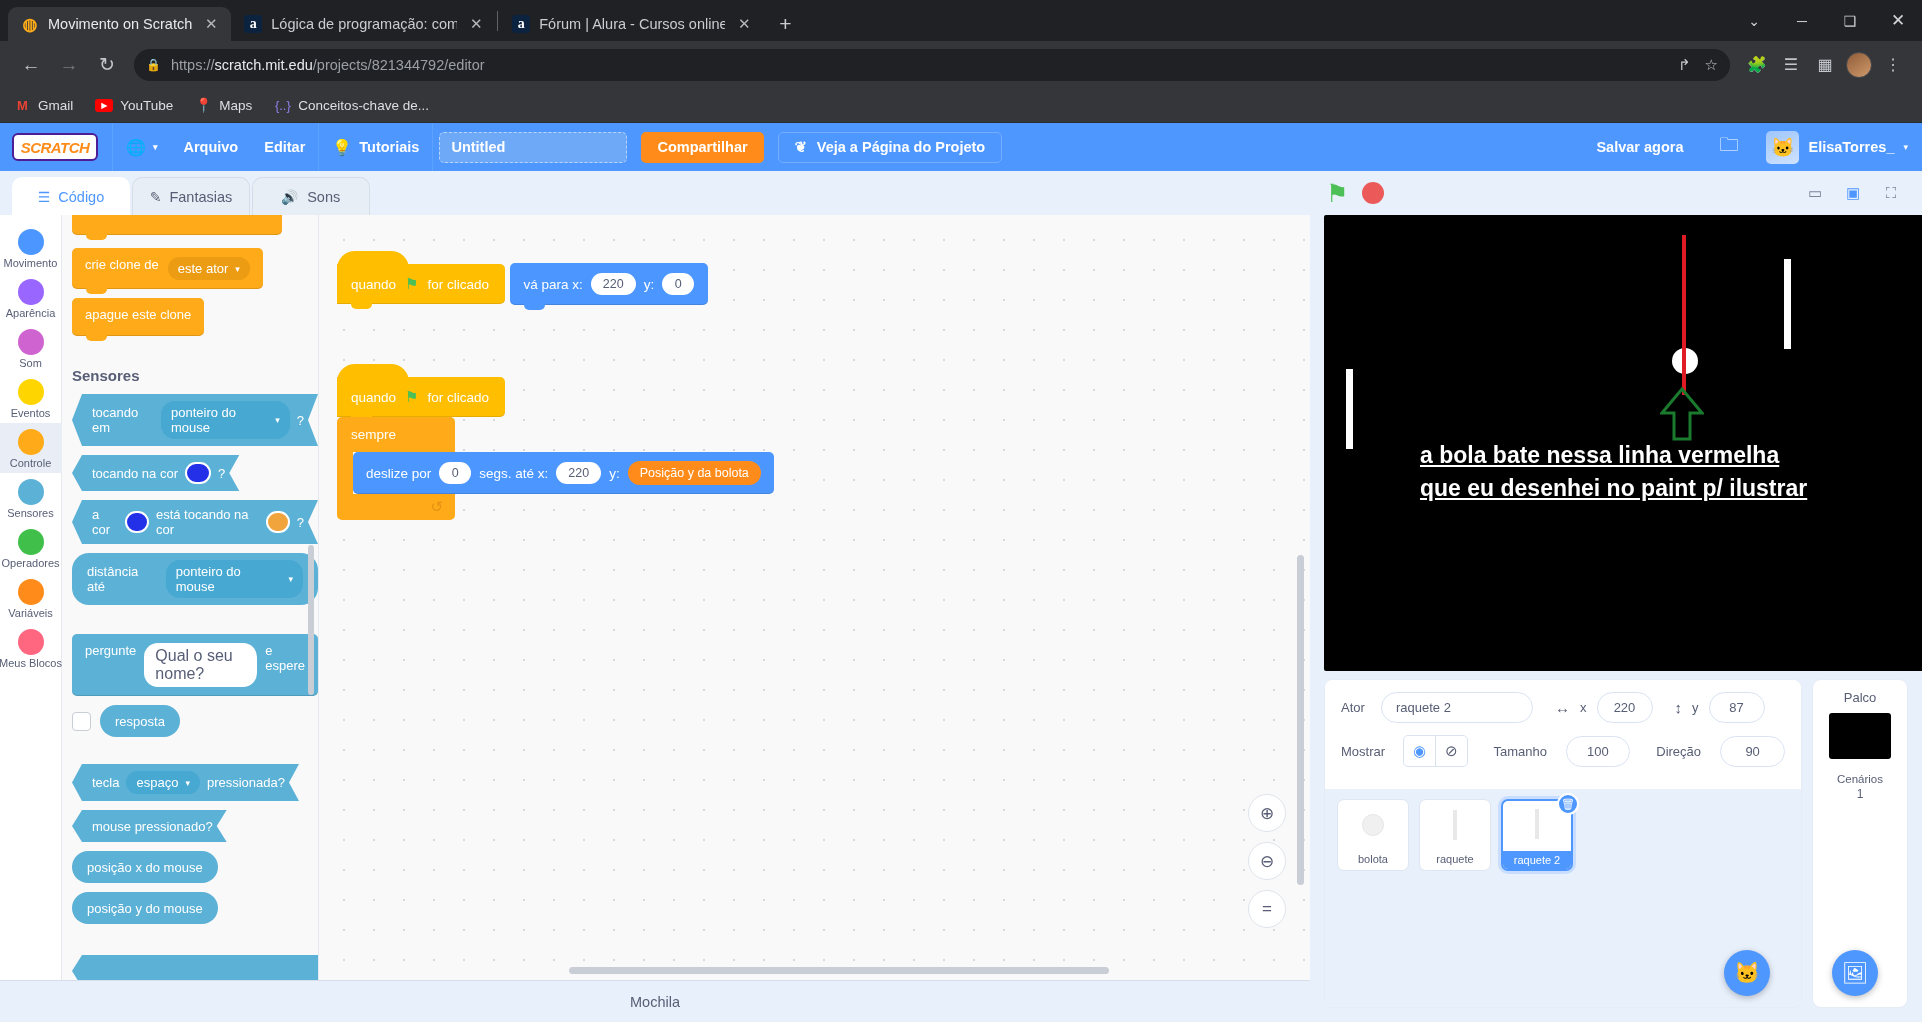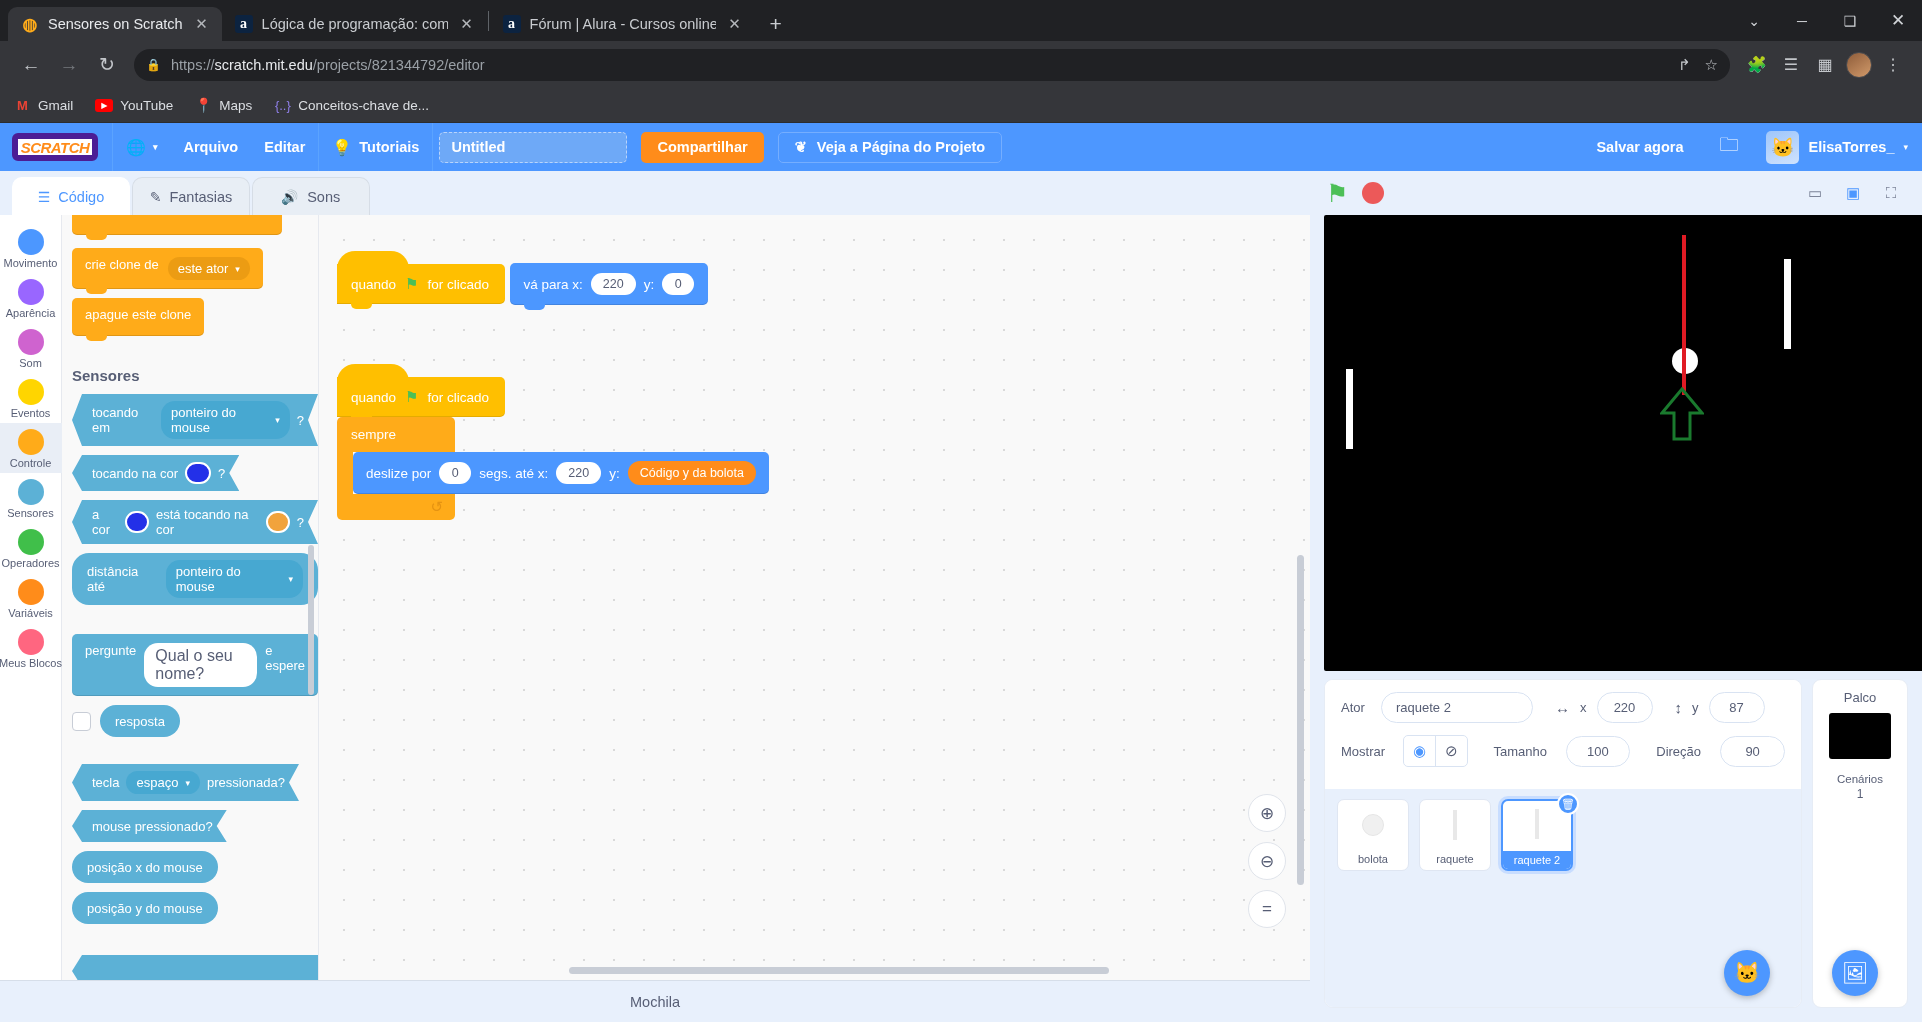--- a/index.html
+++ b/index.html
@@ -104,21 +104,21 @@
   .menubar {
     height: 48px; flex: 0 0 48px; background: #4d97ff;
     display: flex; align-items: center; padding: 0 0 0 12px; gap: 0;
   }
   .logo {
     width: 86px; height: 28px; border-radius: 6px;
     display: flex; align-items: center; justify-content: center;
     background: #fff; color: #ff8c1a;
     font-size: 15px; font-weight: bold; font-style: italic;
     letter-spacing: -0.5px; margin-right: 14px;
-    border: 6px solid #4c1d95;
+    border: 2px solid #4c1d95;
   }
   .mb-item {
     height: 48px; display: flex; align-items: center; gap: 7px;
     padding: 0 13px; color: #fff; font-size: 14.5px; font-weight: bold;
   }
   .mb-sep { width: 1px; height: 48px; background: #5ba3ff; }
   .globe-ico { font-size: 16px; font-weight: normal; }
   .caret { font-size: 9px; }
   .proj-name {
     width: 188px; height: 31px; background: #6ea9f7;
@@ -404,21 +404,21 @@
   .fab.stage { right: 30px; bottom: 26px; }
 </style>
 </head>
 <body>
 
 <div class="browser">
 
   <div class="tabstrip">
     <div class="tab active">
       <span class="tab-favicon fav-scratch">◍</span>
-      <span class="tab-title">Sensores on Scratch</span>
+      <span class="tab-title">Movimento on Scratch</span>
       <span class="tab-close">✕</span>
     </div>
     <div class="tab">
       <span class="tab-favicon fav-alura">a</span>
       <span class="tab-title">Lógica de programação: comece</span>
       <span class="tab-close">✕</span>
     </div>
     <div class="tab-sep"></div>
     <div class="tab">
       <span class="tab-favicon fav-alura">a</span>
@@ -679,21 +679,21 @@
               <div class="loop-wrap">
                 <div class="loop-top">sempre</div>
                 <div class="loop-body">
                   <div class="loop-side"></div>
                   <div class="inner-blk">
                     <span>deslize por</span>
                     <span class="numinput">0</span>
                     <span>segs. até x:</span>
                     <span class="numinput">220</span>
                     <span>y:</span>
-                    <span class="varblk">Código y da bolota</span>
+                    <span class="varblk">Posição y da bolota</span>
                   </div>
                 </div>
                 <div class="loop-bottom">
                   <span class="loop-arrow">↺</span>
                 </div>
               </div>
             </div>
 
             <div class="zoomctl">
               <div class="zbtn">⊕</div>
@@ -723,20 +723,24 @@
         </div>
 
         <div class="stage">
           <div class="ball" style="left:348px; top:133px;"></div>
           <div class="paddle" style="left:22px; top:154px; height:80px;"></div>
           <div class="paddle" style="left:460px; top:44px; height:90px;"></div>
           <div class="redline" style="left:358px; top:20px; height:160px;"></div>
           <svg style="position:absolute; left:336px; top:172px;" width="44" height="54">
             <polygon points="22,2 42,26 30,26 30,52 14,52 14,26 2,26" fill="none" stroke="#1a7a2e" stroke-width="3"></polygon>
           </svg>
+          <div class="annot" style="left:96px; top:224px;">
+            <span>a bola bate nessa linha vermelha</span><br>
+            <span>que eu desenhei no paint p/ ilustrar</span>
+          </div>
         </div>
 
         <div class="sprite-area">
           <div class="sprite-pane">
             <div class="sp-info">
               <div class="sp-row">
                 <span class="sp-lbl">Ator</span>
                 <span class="sp-field wide">raquete 2</span>
                 <span class="axis-ico">↔</span>
                 <span class="axis-lbl">x</span>

